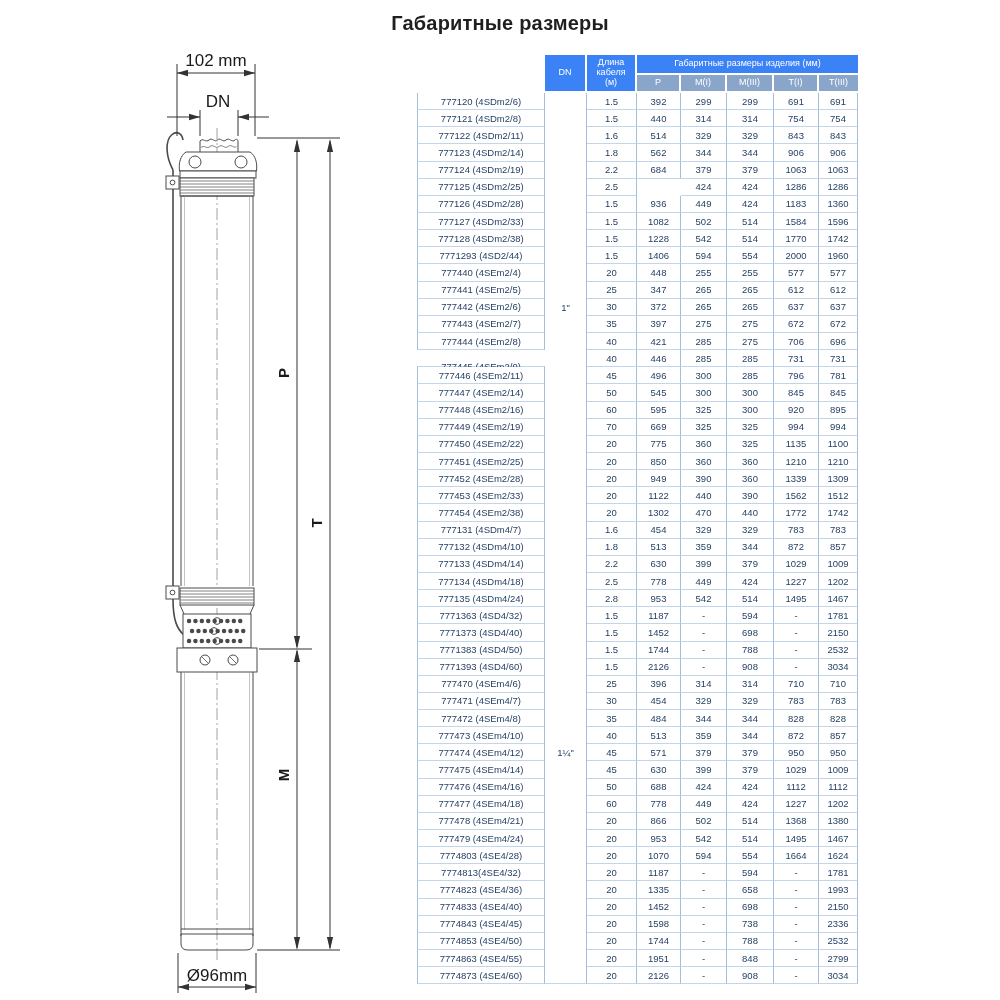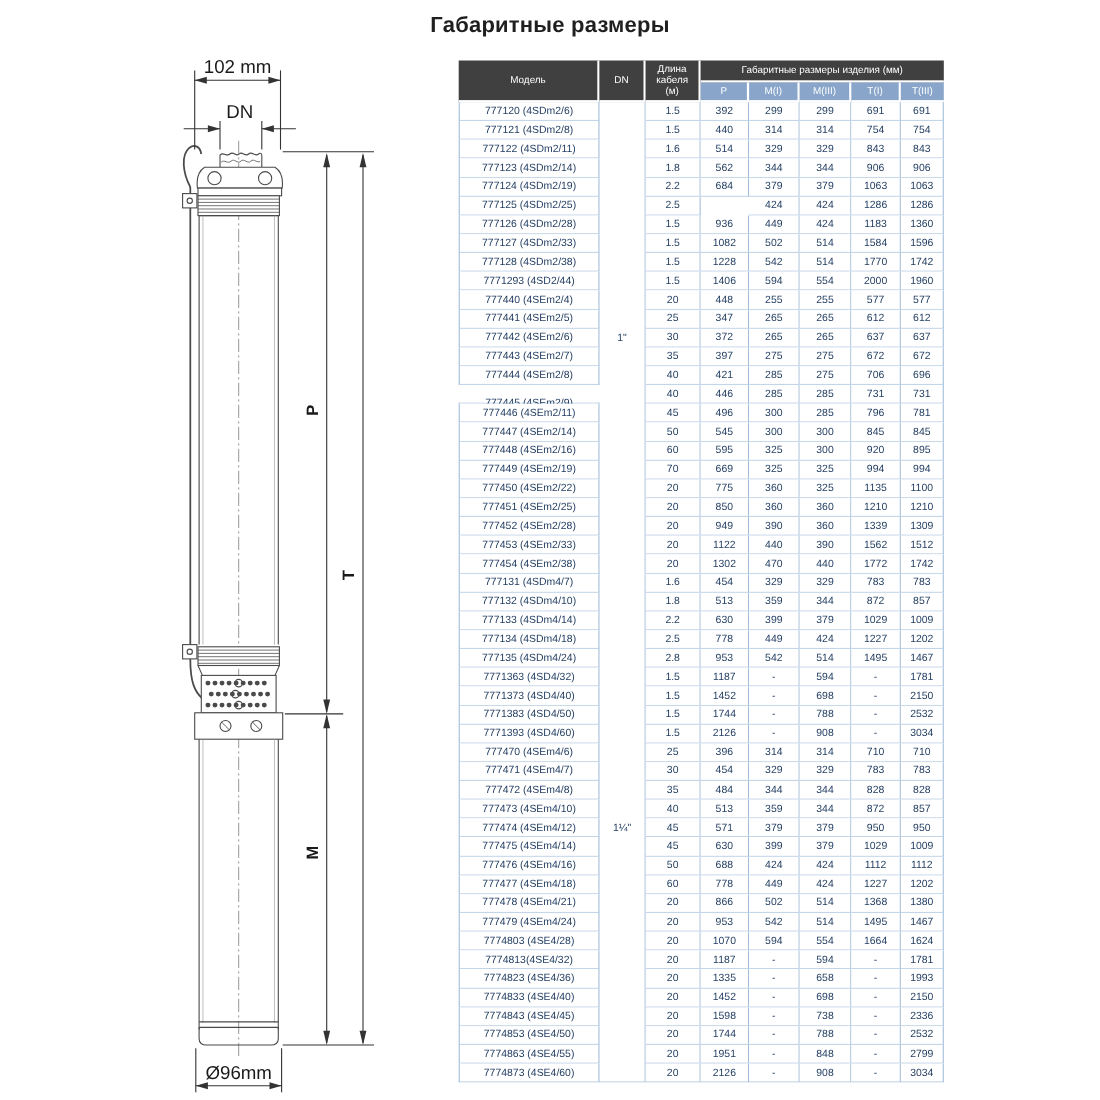--- a/index.html
+++ b/index.html
@@ -16,21 +16,21 @@
   
   .tbl{
     position:absolute;left:417px;top:55px;width:441px;
     display:grid;
     grid-template-columns:128px 42px 50px 44px 46px 47px 45px 39px;
     grid-template-rows:20px 18px repeat(52,17.154px);
   }
   .tbl > div{box-sizing:border-box;display:flex;align-items:center;justify-content:center;}
 
   .th{
-    background:#404040;color:#fff;font-size:9px;line-height:1.1;text-align:center;
+    background:#3b82f6;color:#fff;font-size:9px;line-height:1.1;text-align:center;
     border-right:2px solid #fff;border-bottom:2px solid #fff;
   }
   .model-th{grid-column:1;grid-row:1/3;}
   .dn-th{grid-column:2;grid-row:1/3;}
   .cable-th{grid-column:3;grid-row:1/3;padding:0 5px;}
   .group-th{grid-column:4/9;grid-row:1;border-right:none;}
   .sub-th{grid-row:2;background:#89A6CA;}
   .sub-th.last{border-right:none;}
 
   .cell{
@@ -162,21 +162,20 @@
     <text x="216" y="66" font-size="17" text-anchor="middle">102 mm</text>
     <text x="218" y="107" font-size="17" text-anchor="middle">DN</text>
     <text transform="translate(289,373) rotate(-90)" font-size="15" font-weight="600" text-anchor="middle">P</text>
     <text transform="translate(322,523) rotate(-90)" font-size="15" font-weight="600" text-anchor="middle">T</text>
     <text transform="translate(289,775) rotate(-90)" font-size="15" font-weight="600" text-anchor="middle">M</text>
     <text x="217" y="981" font-size="17" text-anchor="middle">Ø96mm</text>
   </g>
 </svg>
 
 <div class="tbl" id="grid">
-  <div class="th model-th">Модель</div>
   <div class="th dn-th">DN</div>
   <div class="th cable-th">Длина кабеля (м)</div>
   <div class="th group-th">Габаритные размеры изделия (мм)</div>
 
 <div class="th sub-th" style="grid-area: 2 / 4;">P</div>
     <div class="th sub-th" style="grid-area: 2 / 5;">M(I)</div>
     <div class="th sub-th" style="grid-area: 2 / 6;">M(III)</div>
     <div class="th sub-th" style="grid-area: 2 / 7;">T(I)</div>
     <div class="th sub-th last" style="grid-area: 2 / 8;">T(III)</div>
     <div class="cell dn-cell" style="grid-area: 3 / 2 / span 25;">1"</div>

